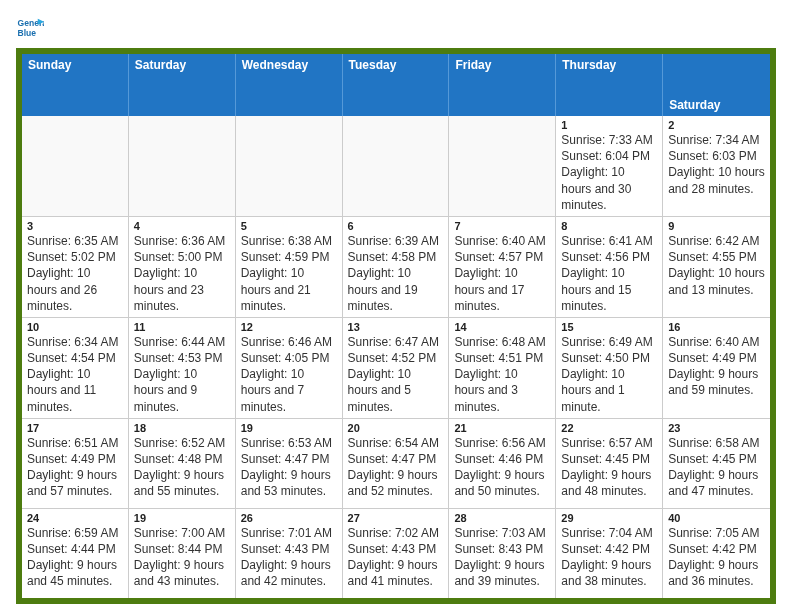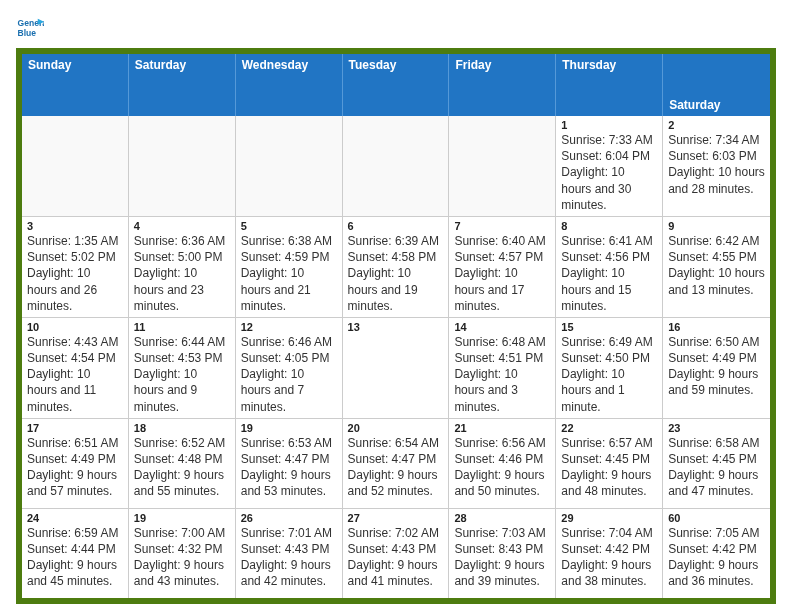--- a/index.html
+++ b/index.html
@@ -155,21 +155,21 @@
           <div class="cal-cell">
             <div class="day-num">2</div>
             <div class="cell-text">Sunrise: 7:34 AM
 Sunset: 6:03 PM
 Daylight: 10 hours and 28 minutes.</div>
           </div>
         </div>
         <div class="cal-row">
           <div class="cal-cell">
             <div class="day-num">3</div>
-            <div class="cell-text">Sunrise: 1:35 AM
+            <div class="cell-text">Sunrise: 6:35 AM
 Sunset: 5:02 PM
 Daylight: 10 hours and 26 minutes.</div>
           </div>
           <div class="cal-cell">
             <div class="day-num">4</div>
             <div class="cell-text">Sunrise: 6:36 AM
 Sunset: 5:00 PM
 Daylight: 10 hours and 23 minutes.</div>
           </div>
           <div class="cal-cell">
@@ -199,54 +199,57 @@
           <div class="cal-cell">
             <div class="day-num">9</div>
             <div class="cell-text">Sunrise: 6:42 AM
 Sunset: 4:55 PM
 Daylight: 10 hours and 13 minutes.</div>
           </div>
         </div>
         <div class="cal-row">
           <div class="cal-cell">
             <div class="day-num">10</div>
-            <div class="cell-text">Sunrise: 4:43 AM
+            <div class="cell-text">Sunrise: 6:34 AM
 Sunset: 4:54 PM
 Daylight: 10 hours and 11 minutes.</div>
           </div>
           <div class="cal-cell">
             <div class="day-num">11</div>
             <div class="cell-text">Sunrise: 6:44 AM
 Sunset: 4:53 PM
 Daylight: 10 hours and 9 minutes.</div>
           </div>
           <div class="cal-cell">
             <div class="day-num">12</div>
             <div class="cell-text">Sunrise: 6:46 AM
 Sunset: 4:05 PM
 Daylight: 10 hours and 7 minutes.</div>
           </div>
           <div class="cal-cell">
             <div class="day-num">13</div>
+            <div class="cell-text">Sunrise: 6:47 AM
+Sunset: 4:52 PM
+Daylight: 10 hours and 5 minutes.</div>
           </div>
           <div class="cal-cell">
             <div class="day-num">14</div>
             <div class="cell-text">Sunrise: 6:48 AM
 Sunset: 4:51 PM
 Daylight: 10 hours and 3 minutes.</div>
           </div>
           <div class="cal-cell">
             <div class="day-num">15</div>
             <div class="cell-text">Sunrise: 6:49 AM
 Sunset: 4:50 PM
 Daylight: 10 hours and 1 minute.</div>
           </div>
           <div class="cal-cell">
             <div class="day-num">16</div>
-            <div class="cell-text">Sunrise: 6:50 AM
+            <div class="cell-text">Sunrise: 6:40 AM
 Sunset: 4:49 PM
 Daylight: 9 hours and 59 minutes.</div>
           </div>
         </div>
         <div class="cal-row">
           <div class="cal-cell">
             <div class="day-num">17</div>
             <div class="cell-text">Sunrise: 6:51 AM
 Sunset: 4:49 PM
 Daylight: 9 hours and 57 minutes.</div>
@@ -291,21 +294,21 @@
         <div class="cal-row">
           <div class="cal-cell">
             <div class="day-num">24</div>
             <div class="cell-text">Sunrise: 6:59 AM
 Sunset: 4:44 PM
 Daylight: 9 hours and 45 minutes.</div>
           </div>
           <div class="cal-cell">
             <div class="day-num">19</div>
             <div class="cell-text">Sunrise: 7:00 AM
-Sunset: 4:32 PM
+Sunset: 8:44 PM
 Daylight: 9 hours and 43 minutes.</div>
           </div>
           <div class="cal-cell">
             <div class="day-num">26</div>
             <div class="cell-text">Sunrise: 7:01 AM
 Sunset: 4:43 PM
 Daylight: 9 hours and 42 minutes.</div>
           </div>
           <div class="cal-cell">
             <div class="day-num">27</div>
@@ -319,21 +322,21 @@
 Sunset: 8:43 PM
 Daylight: 9 hours and 39 minutes.</div>
           </div>
           <div class="cal-cell">
             <div class="day-num">29</div>
             <div class="cell-text">Sunrise: 7:04 AM
 Sunset: 4:42 PM
 Daylight: 9 hours and 38 minutes.</div>
           </div>
           <div class="cal-cell">
-            <div class="day-num">60</div>
+            <div class="day-num">40</div>
             <div class="cell-text">Sunrise: 7:05 AM
 Sunset: 4:42 PM
 Daylight: 9 hours and 36 minutes.</div>
           </div>
         </div>
       </div>
   </div>
 </div>
 
 </body></html>

